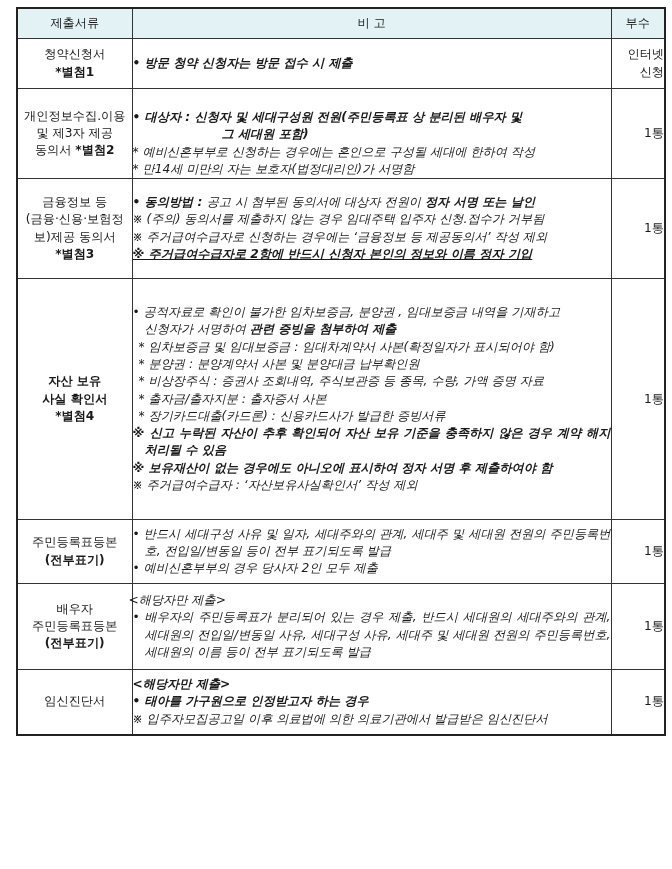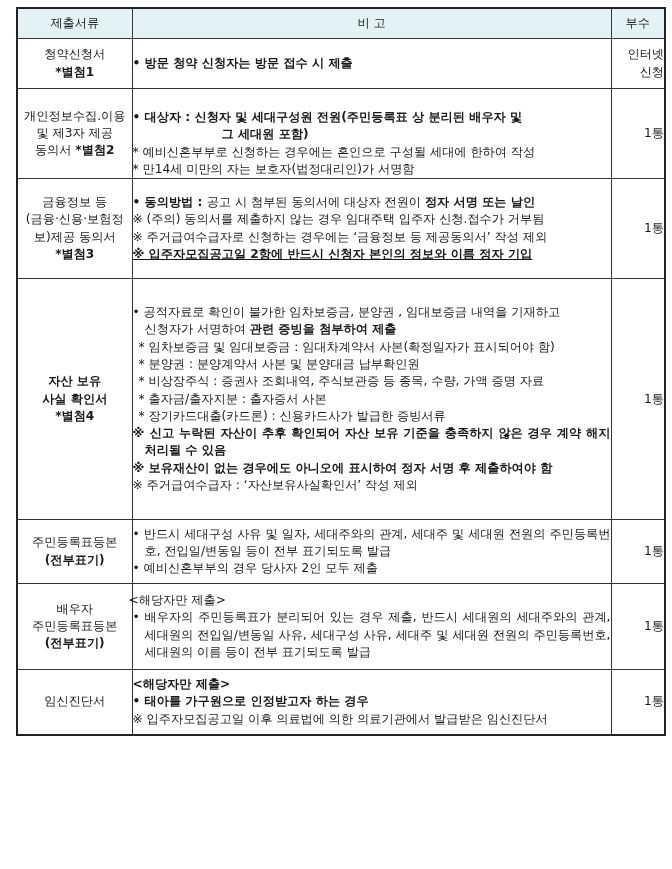--- a/index.html
+++ b/index.html
@@ -6,21 +6,21 @@
   body { width: 672px; height: 869px; position: relative; font-family: "DejaVu Sans", sans-serif; color: #1a1a1a; overflow: hidden; }
   table.docs { position: absolute; left: 16px; top: 7px; width: 648px; border-collapse: collapse; table-layout: fixed; font-size: 12.2px; line-height: 17.3px; }
   table.docs td, table.docs th { border: 1px solid #333; padding: 0; vertical-align: middle; }
   table.docs { border: 2px solid #222; }
   col.c1 { width: 115px; }
   col.c2 { width: 479px; }
   col.c3 { width: 54px; }
   th { background: #e3f3f5; font-weight: normal; height: 29px; text-align: center; }
   td.name { text-align: center; padding: 2px 1px; }
   td.count { text-align: right; }
-  td.notes { padding: 3px 6px 3px 6px; text-align: justify; }
+  td.notes { padding: 3px 6px 3px 6px; text-align: justify; font-style: italic; }
   .b { font-weight: bold; }
   .u { text-decoration: underline; }
   .line { display: block; }
   .ind { padding-left: 12px; display: block; }
   .hang { display: block; padding-left: 12px; text-indent: -12px; }
   .hang-s { display: block; padding-left: 18px; text-indent: -12px; }
 </style>
 </head>
 <body>
 
@@ -72,21 +72,21 @@
       <td class="name">
         <span class="line">금융정보 등</span>
         <span class="line">(금융·신용·보험정</span>
         <span class="line">보)제공 동의서</span>
         <span class="line b">*별첨3</span>
       </td>
       <td class="notes" style="border-top:none;">
         <span class="line"><span class="b">• 동의방법 : </span><span>공고 시 첨부된 동의서에 대상자 전원이 </span><span class="b">정자 서명 또는 날인</span></span>
         <span class="hang">※ (주의) 동의서를 제출하지 않는 경우 임대주택 입주자 신청.접수가 거부됨</span>
         <span class="line">※ 주거급여수급자로 신청하는 경우에는 ‘금융정보 등 제공동의서’ 작성 제외</span>
-        <span class="line b u">※ 입주자모집공고일 2항에 반드시 신청자 본인의 정보와 이름 정자 기입</span>
+        <span class="line b u">※ 주거급여수급자로 2항에 반드시 신청자 본인의 정보와 이름 정자 기입</span>
       </td>
       <td class="count">1통</td>
     </tr>
 
     <tr style="height:241px;">
       <td class="name b">
         <span class="line">자산 보유</span>
         <span class="line">사실 확인서</span>
         <span class="line">*별첨4</span>
       </td>

